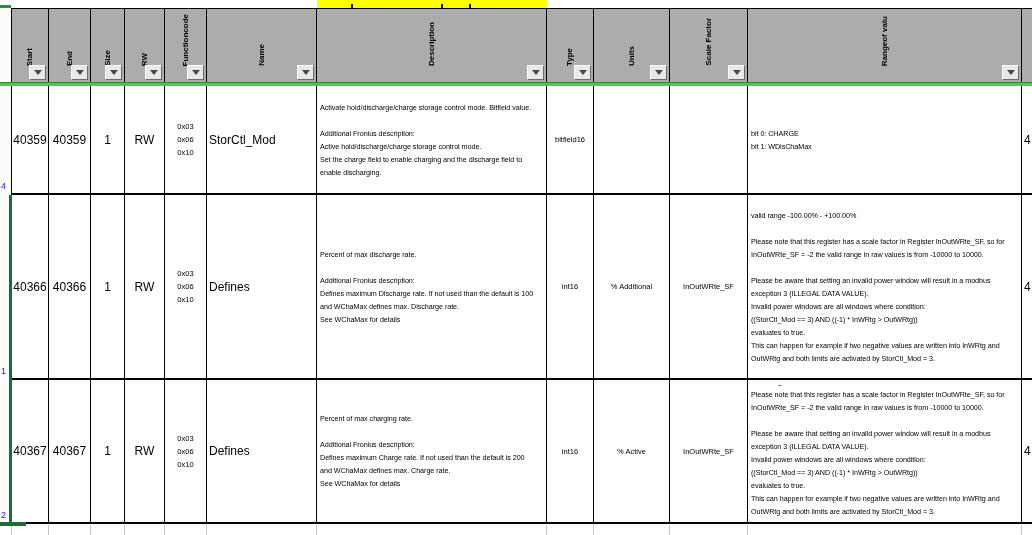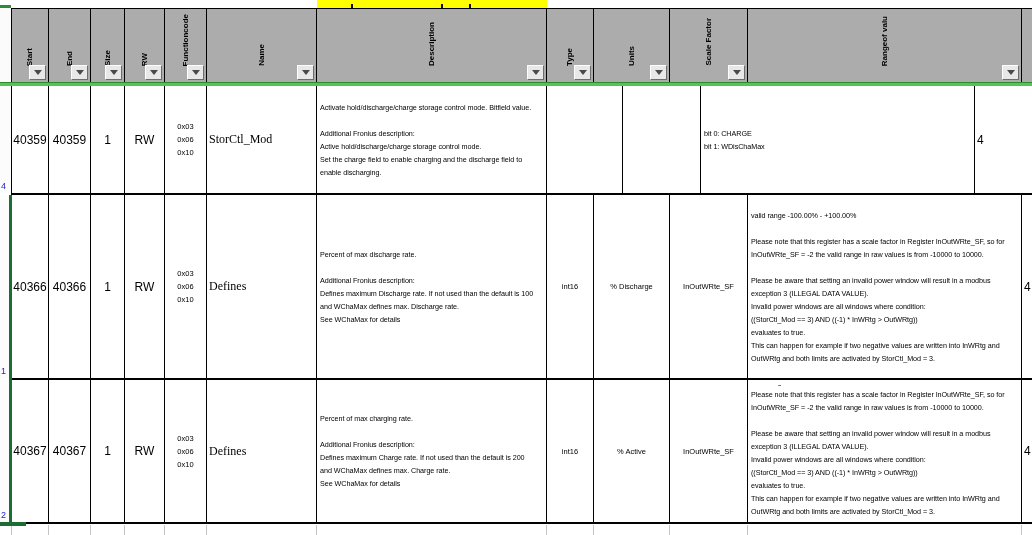--- a/index.html
+++ b/index.html
@@ -33,21 +33,21 @@
   .rownum{position:absolute;left:1px;bottom:2px;font-size:9px;color:#2222CC;}
   .cell{border-right:1px solid #000;box-sizing:border-box;overflow:hidden;
         display:flex;align-items:center;justify-content:center;
         font-size:12px;white-space:pre-line;}
   .cell.first{border-left:1px solid #000;}
   .w-start{width:38px}.w-end{width:42px}.w-size{width:34px}.w-rw{width:40px}
   .w-fc{width:42px}.w-name{width:110px}.w-desc{width:230px}.w-type{width:47px}
   .w-units{width:76px}.w-sf{width:78px}.w-range{width:274px}
   .w-part{width:10px;border-right:none;justify-content:flex-start;padding-left:2px;}
   .fc-cell{font-size:7.5px;line-height:13px;text-align:left;}
-  .name-cell{justify-content:flex-start;padding-left:2px;font-family:Liberation Serif, serif;}
+  .name-cell{justify-content:flex-start;padding-left:2px;}
   .small{font-size:7.5px;}
   .textblock{justify-content:flex-start;text-align:left;padding:0 3px;
              font-size:7.2px;line-height:13px;letter-spacing:-0.05px;}
   .colflex{flex-direction:column;align-items:flex-start;justify-content:center;}
   .clip{display:block;height:3px;overflow:hidden;}
   .clip-inner{display:block;margin-top:-10px;font-size:7.2px;line-height:13px;}
   
   .r-sep{height:2px;background:#000;margin-left:11px;}
   .sel-left{position:absolute;left:9px;top:195px;width:3px;height:327px;background:#1B6E33;}
   .sel-bottom{position:absolute;left:0;top:522px;width:26px;height:4px;background:#1B6E33;}
@@ -154,20 +154,21 @@
     <div class="cell w-fc fc-cell">0x03
 0x06
 0x10</div>
     <div class="cell w-name name-cell">StorCtl_Mod</div>
     <div class="cell w-desc textblock">Activate hold/discharge/charge storage control mode. Bitfield value.
 
 Additional Fronius description:
 Active hold/discharge/charge storage control mode.
 Set the charge field to enable charging and the discharge field to
 enable discharging.</div>
+    <div class="cell w-type small">bitfield16</div>
     <div class="cell w-units small"></div>
     <div class="cell w-sf small"></div>
     <div class="cell w-range textblock">bit 0: CHARGE
 bit 1: WDisChaMax</div>
     <div class="cell w-part">4</div>
   </div>
 
   <div class="r-sep"></div>
 
   <div class="drow" style="height:183px">
@@ -182,21 +183,21 @@
 0x06
 0x10</div>
     <div class="cell w-name name-cell">Defines</div>
     <div class="cell w-desc textblock">Percent of max discharge rate.
 
 Additional Fronius description:
 Defines maximum Discharge rate. If not used than the default is 100
 and WChaMax defines max. Discharge rate.
 See WChaMax for details</div>
     <div class="cell w-type small">int16</div>
-    <div class="cell w-units small">% Discharge</div>
+    <div class="cell w-units small">% Additional</div>
     <div class="cell w-sf small">InOutWRte_SF</div>
     <div class="cell w-range textblock">valid range -100.00% - +100.00%
 
 Please note that this register has a scale factor in Register InOutWRte_SF, so for
 InOutWRte_SF = -2 the valid range in raw values is from -10000 to 10000.
 
 Please be aware that setting an invalid power window will result in a modbus
 exception 3 (ILLEGAL DATA VALUE).
 Invalid power windows are all windows where condition:
 ((StorCtl_Mod == 3) AND ((-1) * InWRtg &gt; OutWRtg))

